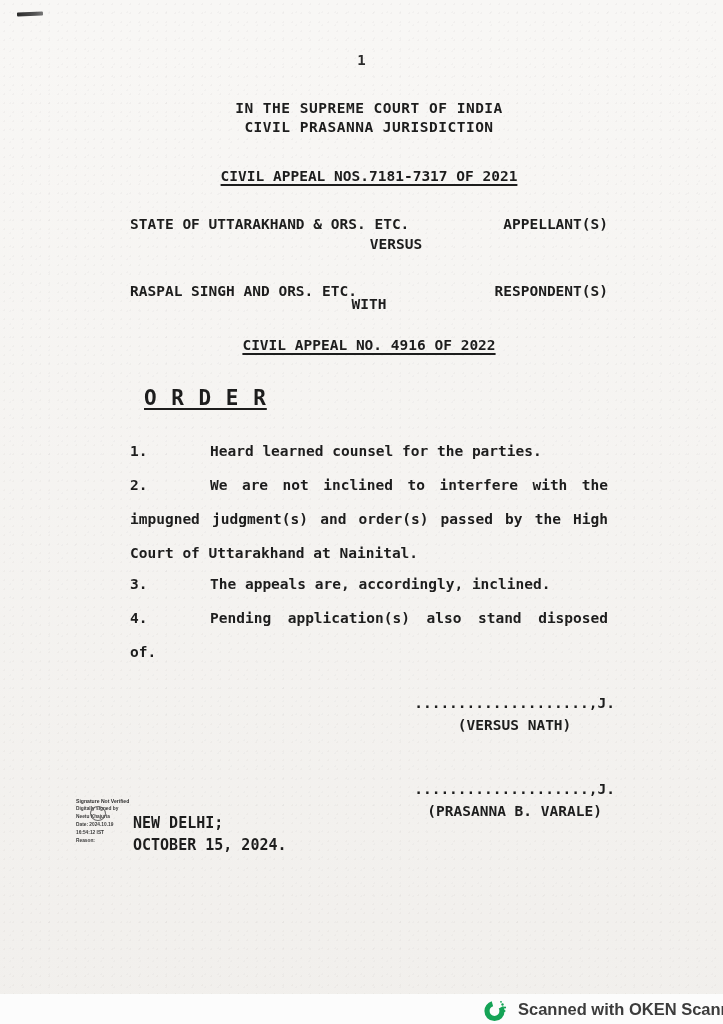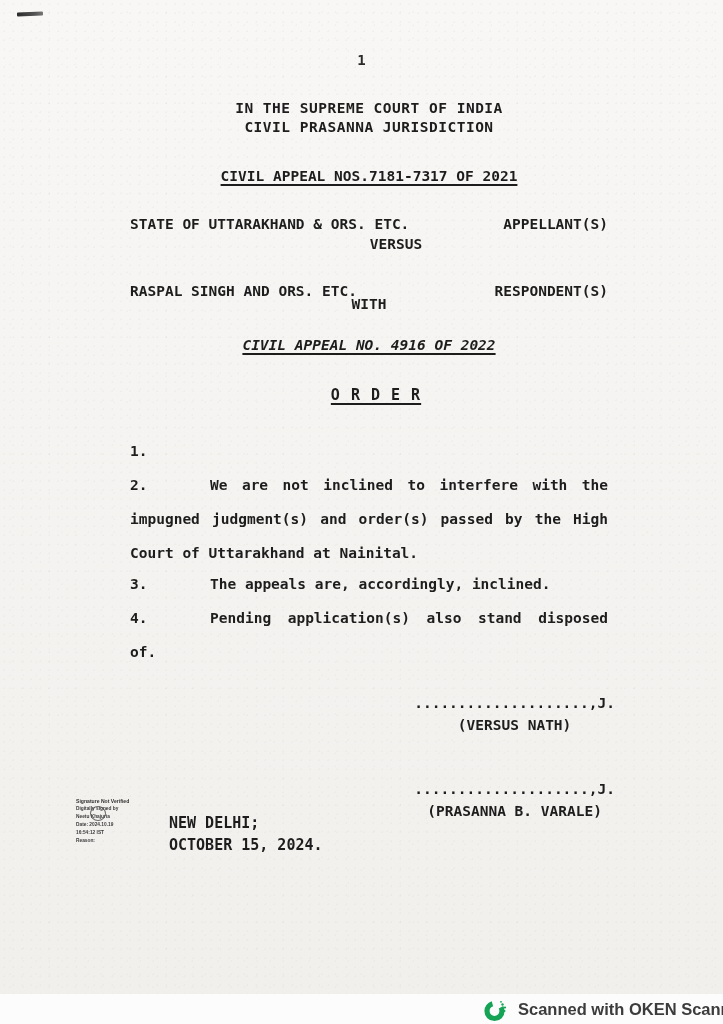--- a/index.html
+++ b/index.html
@@ -34,38 +34,38 @@
   }
   .content { position: absolute; left: 130px; width: 478px; }
   .court-head { top: 99px; text-align: center; font-size: 14.5px; line-height: 19px; letter-spacing: 0.5px; }
   .case1 { top: 168px; text-align: center; font-size: 14.5px; }
   .underlined { text-decoration: underline; text-decoration-thickness: 1.5px; text-underline-offset: 3px; }
   .party-row { display: flex; justify-content: space-between; font-size: 14.5px; margin-top: 13px; }
   .party-row.r1 { top: 203px; }
   .party-row.r2 { top: 270px; }
   .versus { top: 236px; text-align: center; padding-left: 54px; font-size: 14.5px; }
   .with { top: 296px; text-align: center; font-size: 14.5px; }
-  .case2 { top: 337px; text-align: center; font-size: 14.5px; font-style: italic; }
-  .order-head { top: 386px; text-align: center; padding-left: 14px; font-size: 15px; letter-spacing: 1px; }
+  .case2 { top: 337px; text-align: center; font-size: 14.5px; }
+  .order-head { top: 386px; padding-left: 14px; font-size: 21px; letter-spacing: 1px; }
   .para {
     position: absolute; left: 130px; width: 478px;
     font-size: 14.5px; line-height: 34px;
     text-align: justify; text-indent: 80px;
   }
   .para .pnum { position: absolute; left: 0; top: 0; text-indent: 0; }
   .p1 { top: 434px; } .p2 { top: 468px; } .p3 { top: 567px; } .p4 { top: 601px; }
   .sig-block {
     position: absolute; left: 130px; width: 485px;
     text-align: right; font-size: 14.5px; line-height: 22px;
   }
   .sig-block .sig-inner { display: inline-block; text-align: center; }
   .sig1 { top: 692px; } .sig2 { top: 778px; }
   .place-date {
     position: absolute; left: 133px; top: 812px;
-    font-size: 15px; line-height: 22px; margin-left: 36px;
+    font-size: 15px; line-height: 22px;
   }
   .stamp {
     position: absolute; left: 76px; top: 799px; width: 58px;
     font-family: "Liberation Sans", sans-serif;
     font-weight: bold; color: #3b3b3b; line-height: 7px;
   }
   .stamp-title { font-size: 6px; transform: scale(0.85); transform-origin: left top; white-space: nowrap; color: #2f2f2f; }
   .stamp-line { font-size: 6px; transform: scale(0.8); transform-origin: left top; white-space: nowrap; height: 8px; }
   .stamp-circle {
     position: absolute; left: 14px; top: 7px;
@@ -121,20 +121,21 @@
   <div class="content case2">
     <span class="underlined">CIVIL APPEAL NO. 4916 OF 2022</span>
   </div>
 
   <div class="content order-head">
     <span class="underlined">O R D E R</span>
   </div>
 
   <div class="para p1">
     <span class="pnum">1.</span>
+    <span>Heard learned counsel for the parties.</span>
   </div>
 
   <div class="para p2">
     <span class="pnum">2.</span>
     <span>We are not inclined to interfere with the impugned judgment(s) and order(s) passed by the High Court of Uttarakhand at Nainital.</span>
   </div>
 
   <div class="para p3">
     <span class="pnum">3.</span>
     <span>The appeals are, accordingly, inclined.</span>

